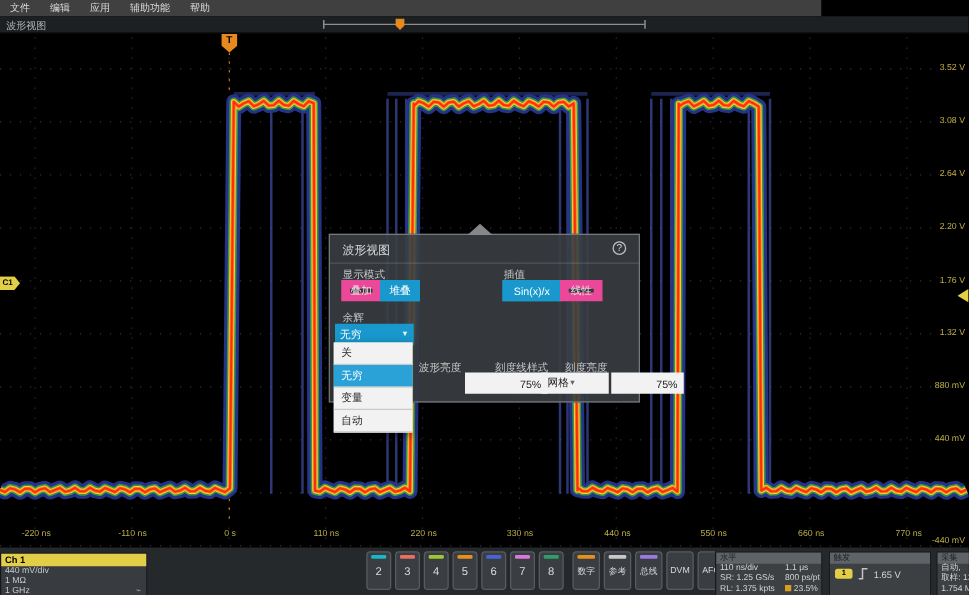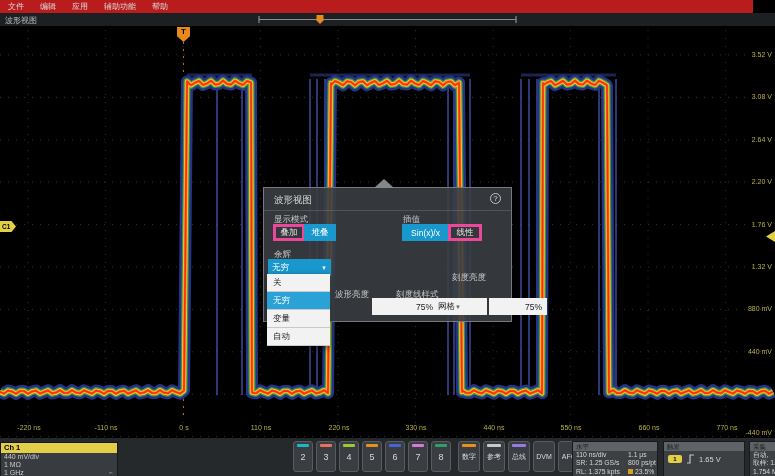--- a/index.html
+++ b/index.html
@@ -1,19 +1,19 @@
 <!DOCTYPE html>
 <html><head>
 <meta charset="utf-8">
 <style>
   html,body{margin:0;padding:0;background:#000;}
   body{width:775px;height:476px;position:relative;overflow:hidden;
        font-family:"Liberation Sans",sans-serif;-webkit-font-smoothing:antialiased;}
   
-  .menubar{position:absolute;left:0;top:0;width:753px;height:13px;background:#b91c1c;
+  .menubar{position:absolute;left:0;top:0;width:657px;height:13px;background:#404040;
            display:flex;align-items:center;gap:16px;padding-left:8px;box-sizing:border-box;z-index:4;}
   .menubar .mitem{font-size:8px;color:#dcdcdc;cursor:default;}
   .toolbar{position:absolute;left:0;top:13px;width:775px;height:13px;background:#1d2023;
            border-bottom:1px solid #000;z-index:4;}
   .toolbar .vlabel{position:absolute;left:5px;top:2px;font-size:8px;color:#b4b4b4;}
   .ovw{position:absolute;left:0;top:0;}
   
   #wave-svg{position:absolute;left:0;top:0;z-index:1;}
   .axlab{position:absolute;font-size:7px;color:#bcae46;z-index:2;white-space:nowrap;}
   .vlab{text-align:right;width:34px;}
@@ -33,21 +33,21 @@
   .dialog{position:absolute;left:263px;top:187px;width:249px;height:135px;z-index:5;
           background:rgba(58,62,66,0.90);border:1px solid #75797d;box-sizing:border-box;}
   .dialog .callout{position:absolute;left:110px;top:-9px;width:0;height:0;
           border-left:10px solid transparent;border-right:10px solid transparent;border-bottom:9px solid #85888b;}
   .dlg-title{position:absolute;left:10px;top:6px;font-size:9.5px;color:#d8d8d8;}
   .dlg-help{position:absolute;right:10px;top:5px;width:11px;height:11px;border:1px solid #c2c2c2;border-radius:50%;
             font-size:8px;color:#d8d8d8;display:flex;align-items:center;justify-content:center;box-sizing:border-box;}
   .dlg-sep{position:absolute;left:0;top:22px;width:100%;border-top:1px solid rgba(255,255,255,0.14);}
   .dlg-label{position:absolute;font-size:8.5px;color:#c6c6c6;white-space:nowrap;}
   .seggrp{position:absolute;display:flex;}
-  .segbtn{height:17px;border:3px solid #ec4899;background:#34383c;color:#e4e4e4;font-size:8.5px;
+  .segbtn{height:17px;border:7px solid #ec4899;background:#34383c;color:#e4e4e4;font-size:8.5px;
           display:flex;align-items:center;justify-content:center;box-sizing:border-box;margin-left:-1px;}
   .segbtn.sel{background:#1898cc;border-color:#1898cc;color:#fff;}
   .ddbtn{position:absolute;height:17px;background:#1898cc;color:#fff;font-size:8.5px;display:flex;
          align-items:center;box-sizing:border-box;padding:0 4px;justify-content:space-between;}
   .ddcaret{font-size:6px;color:#eaf6ff;}
   .ddlist{position:absolute;left:267px;top:274px;width:63px;z-index:6;background:#f2f2f2;
           box-shadow:0 2px 6px rgba(0,0,0,0.5);}
   .dditem{height:18px;border-bottom:1px solid #c9c9c9;font-size:8.5px;color:#2a2a2a;
           display:flex;align-items:center;padding-left:6px;box-sizing:border-box;background:#f2f2f2;}
   .dditem.sel{background:#2aa2d8;color:#fff;}
@@ -205,21 +205,21 @@
   <div class="field num" style="left:69px;top:110px;width:66px">
     <span>75%</span>
   </div>
 
   <div class="dlg-label" style="left:132px;top:101px">刻度线样式</div>
   <div class="field dd" style="left:130px;top:110px;width:54px">
     <span>网格</span>
     <span class="fcaret">▼</span>
   </div>
 
-  <div class="dlg-label" style="left:188px;top:84px">刻度亮度</div>
+  <div class="dlg-label" style="left:188px;top:101px">刻度亮度</div>
   <div class="field num" style="left:186px;top:110px;width:58px">
     <span>75%</span>
   </div>
 </div>
 
 <div class="ddlist" id="ddlist">
     <div class="dditem">关</div>
     <div class="dditem sel">无穷</div>
     <div class="dditem">变量</div>
     <div class="dditem">自动</div>

